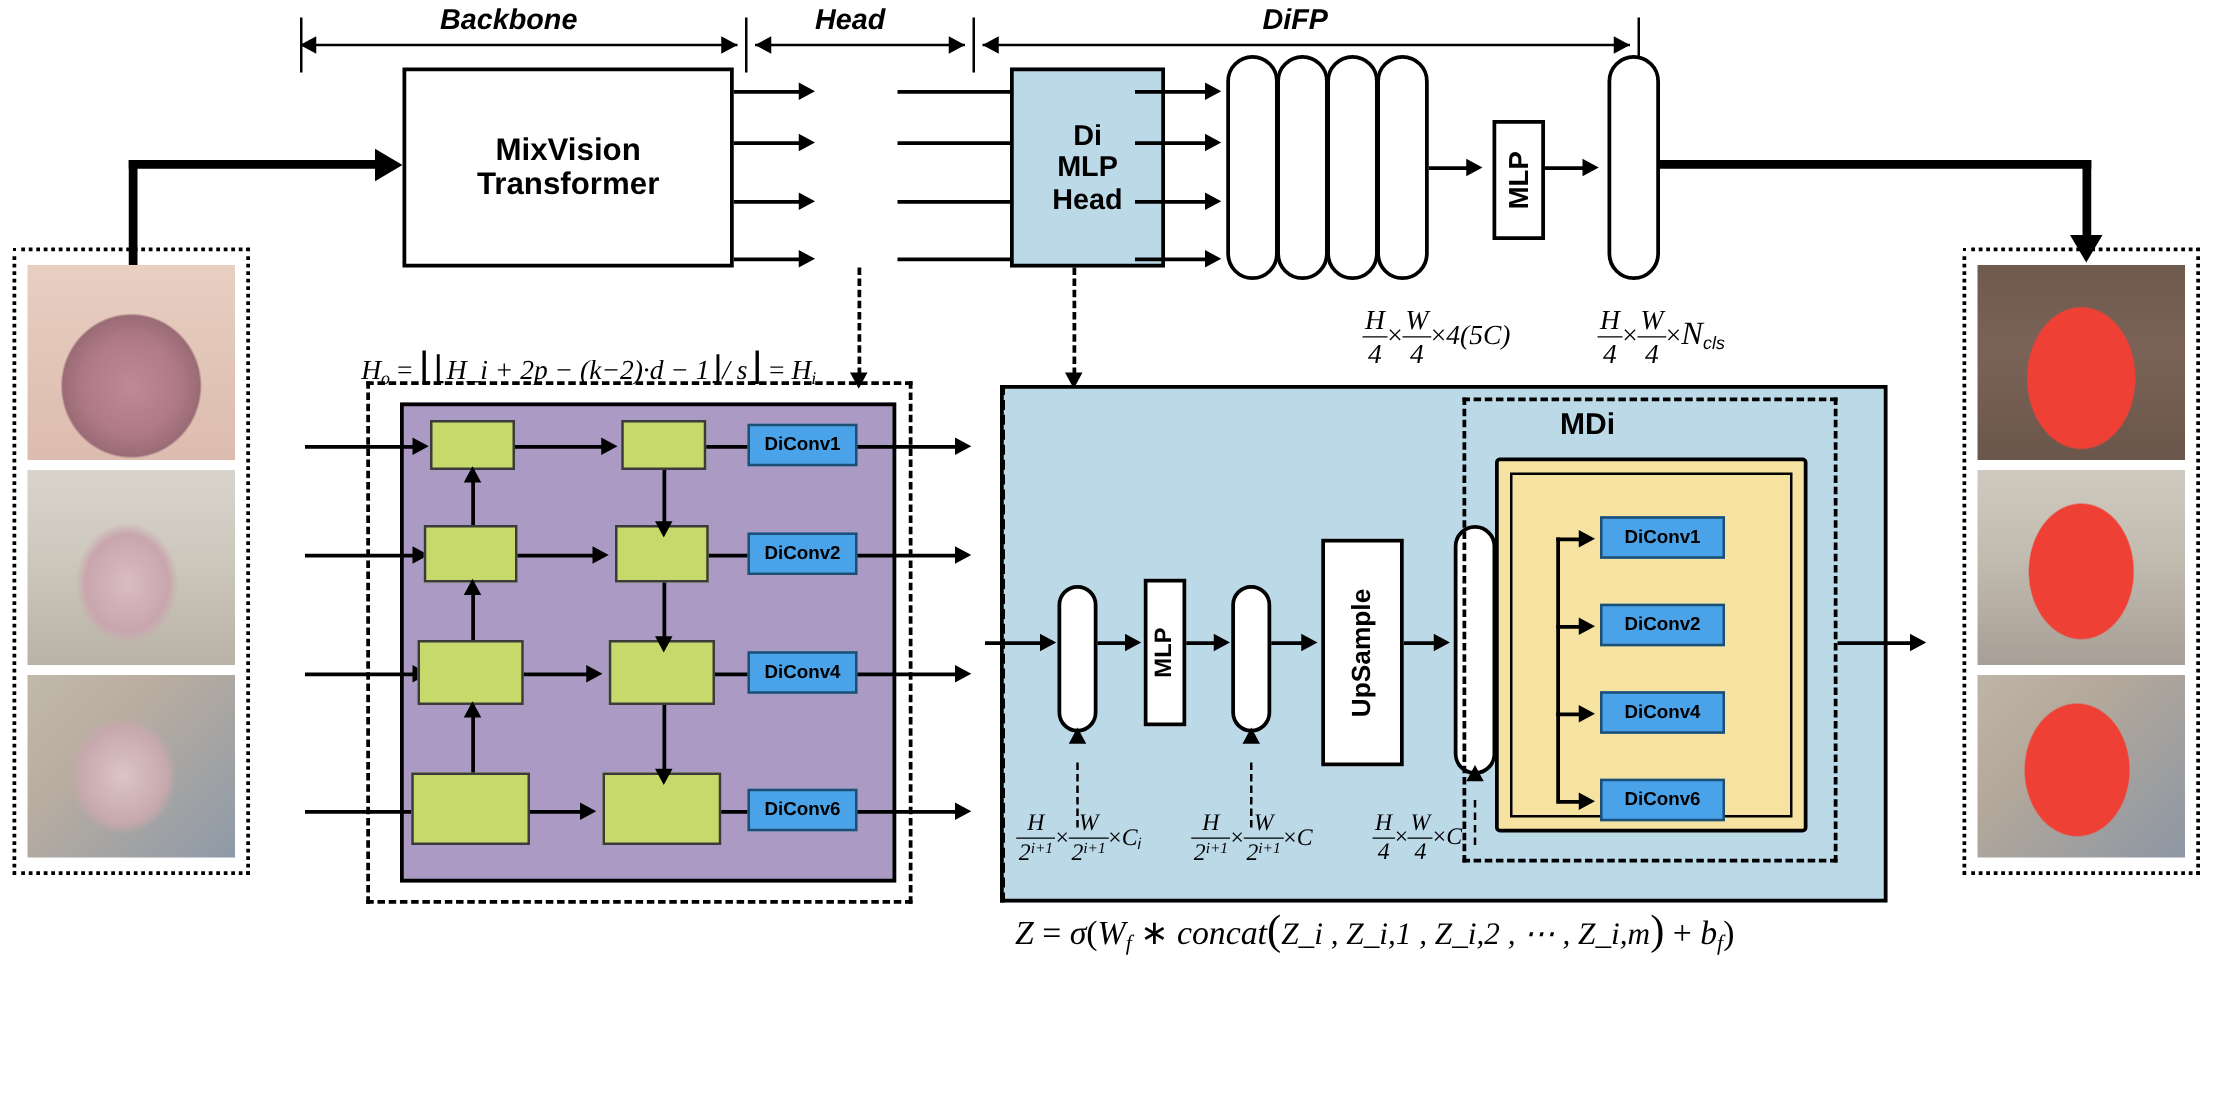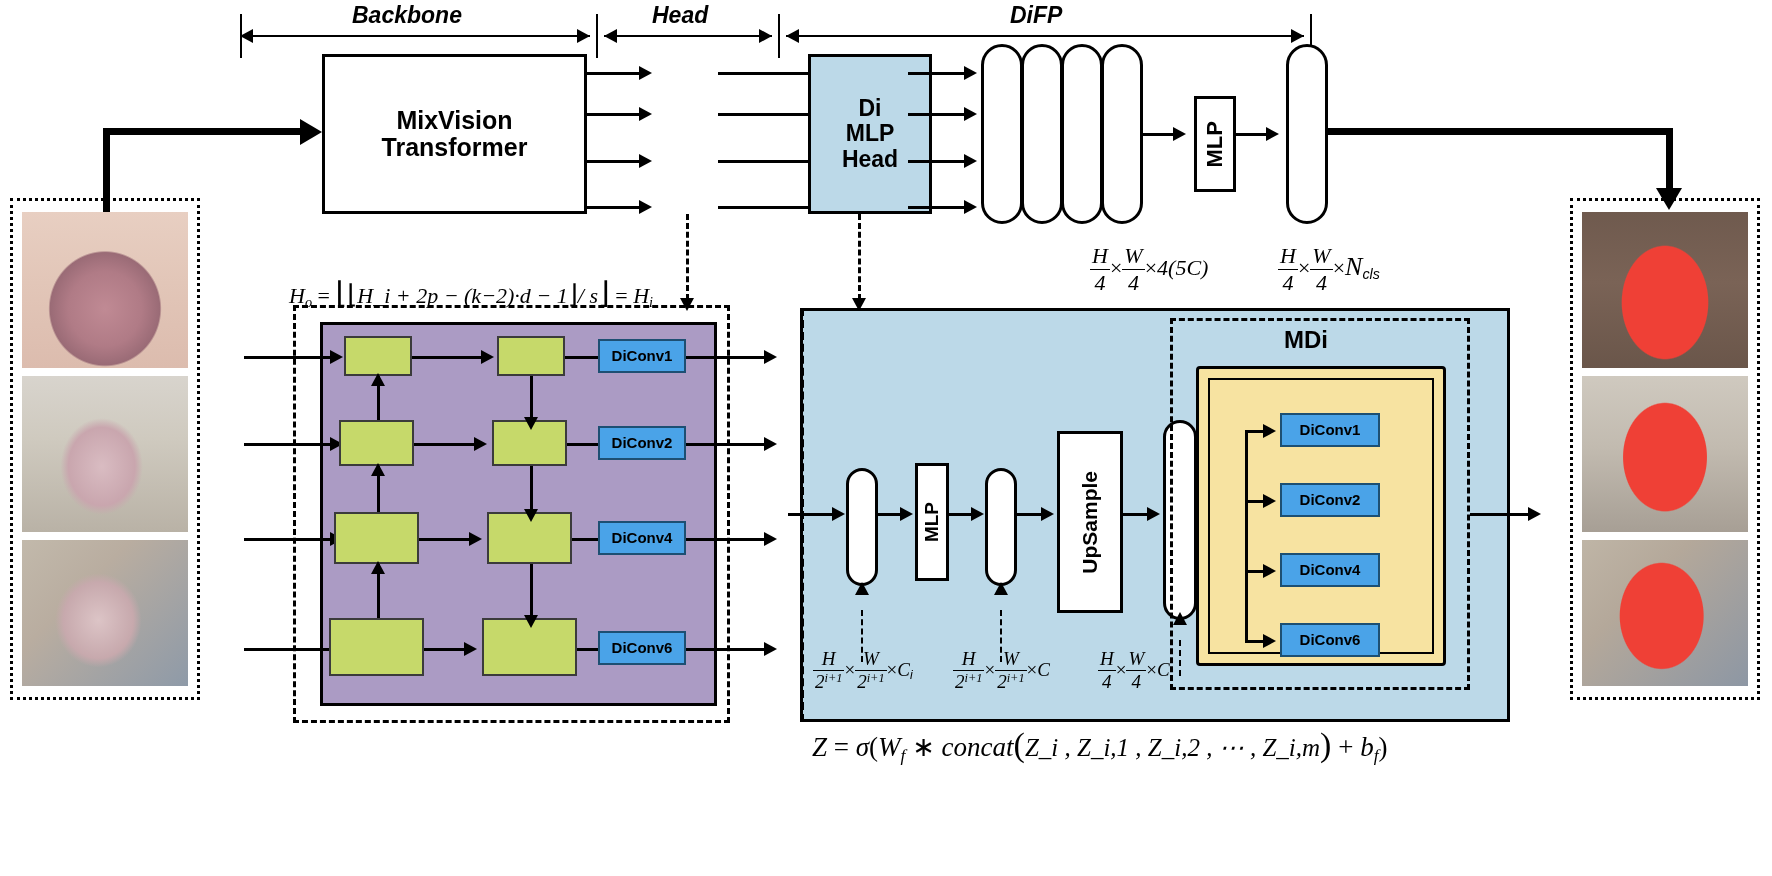--- a/index.html
+++ b/index.html
@@ -321,21 +321,21 @@
     <span class="frac" style="font-size:19px;">
       <span class="num">H</span>
       <span class="den">4</span>
     </span><span class="math">×</span><span class="frac" style="font-size:19px;">
       <span class="num">W</span>
       <span class="den">4</span>
     </span><span class="math">×</span><span class="mathi">C</span>
   </div>
 
   <div class="dashed" style="left:1170px;top:318px;width:300px;height:372px;"></div>
-  <div class="abs" style="left:1284px;top:326px;font-size:24px;font-weight:bold;">MDi</div>
+  <div class="abs" style="left:1248px;top:326px;font-size:24px;font-weight:bold;">MDi</div>
 
   <div class="abs yellow" style="left:1196px;top:366px;width:250px;height:300px;border:3px solid #000;box-sizing:border-box;border-radius:4px;"></div>
   <div class="abs" style="left:1208px;top:378px;width:226px;height:276px;border:2px solid #000;box-sizing:border-box;background:transparent;"></div>
 
   <div class="ln v3" style="left:1245px;top:430px;height:210px;"></div>
 
   <div class="ln h3" style="left:1245px;top:430px;width:22px;"></div>
   <div class="ar-r" style="left:1263px;top:424px;"></div>
   <div class="box blue" style="left:1280px;top:413px;width:100px;height:34px;font-size:15px;">
     <span>DiConv1</span>

